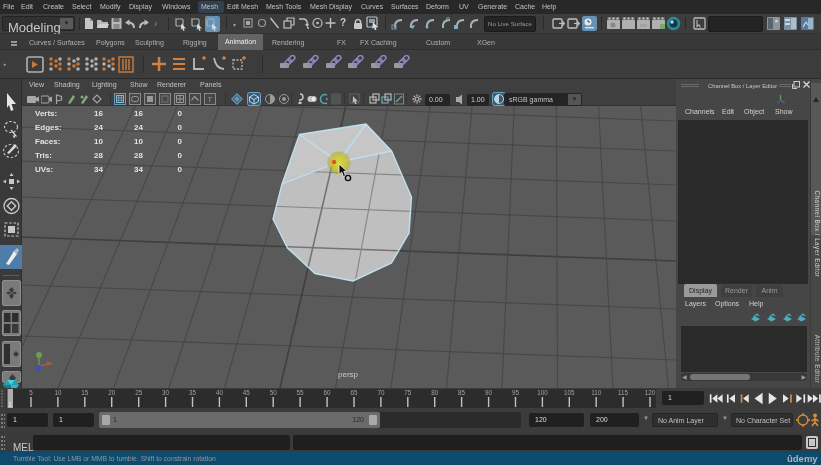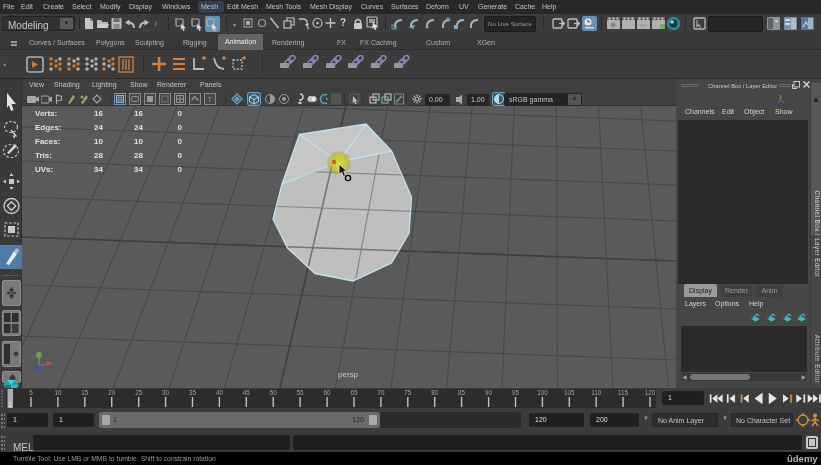--- a/index.html
+++ b/index.html
@@ -17,21 +17,21 @@
       <span class="abs" style="left:361px;top:3px;font-size:7px;color:#c2c2c2;white-space:nowrap;">Curves</span>
       <span class="abs" style="left:391px;top:3px;font-size:7px;color:#c2c2c2;white-space:nowrap;">Surfaces</span>
       <span class="abs" style="left:426px;top:3px;font-size:7px;color:#c2c2c2;white-space:nowrap;">Deform</span>
       <span class="abs" style="left:459px;top:3px;font-size:7px;color:#c2c2c2;white-space:nowrap;">UV</span>
       <span class="abs" style="left:478px;top:3px;font-size:7px;color:#c2c2c2;white-space:nowrap;">Generate</span>
       <span class="abs" style="left:515px;top:3px;font-size:7px;color:#c2c2c2;white-space:nowrap;">Cache</span>
       <span class="abs" style="left:542px;top:3px;font-size:7px;color:#c2c2c2;white-space:nowrap;">Help</span>
     </div>
     <div class="abs" style="left:0;top:14px;width:821px;height:20px;background:#3c3c3c;border-bottom:1px solid #333;">
       <div class="abs" style="left:2px;top:2px;width:73px;height:15px;background:#313131;border:1px solid #222;border-radius:2px;">
-        <span class="abs" style="left:5px;top:3px;font-size:10px;color:#c8c8c8;white-space:nowrap;">Modeling</span>
+        <span class="abs" style="left:5px;top:3px;font-size:13px;color:#c8c8c8;white-space:nowrap;">Modeling</span>
         <span class="abs" style="right:1px;top:1px;width:13px;height:11px;background:#5a5a5a;border-radius:1px;color:#222;font-size:6px;text-align:center;line-height:11px;">▼</span>
       </div>
       <div class="abs" style="left:79px;top:3px;width:1px;height:13px;background:#2a2a2a;"></div>
       <svg class="abs" style="left:84px;top:3px;" width="10" height="13" viewBox="0 0 10 13">
         <path d="M1 1 L6 1 L9 4 L9 12 L1 12 Z" fill="#c6c6c6"></path>
         <path d="M6 1 L6 4 L9 4 Z" fill="#8a8a8a"></path>
       </svg>
       <svg class="abs" style="left:96px;top:4px;" width="13" height="12" viewBox="0 0 13 12">
         <path d="M1 2 L5 2 L6.5 4 L12 4 L12 10 L1 10 Z" fill="#b9b9b9"></path>
         <path d="M1 10 L3 6 L13 6 L11 10 Z" fill="#cfcfcf"></path>
@@ -817,16 +817,16 @@
       <span class="abs" style="left:3.5px;top:8px;width:1.5px;height:1.5px;background:#8a8a8a;border-radius:50%;"></span>
       <span class="abs" style="left:3.5px;top:12px;width:1.5px;height:1.5px;background:#8a8a8a;border-radius:50%;"></span>
       <span class="abs" style="left:3.5px;top:16px;width:1.5px;height:1.5px;background:#8a8a8a;border-radius:50%;"></span>
       <span class="abs" style="left:13px;top:10px;font-size:10px;color:#c8c8c8;white-space:nowrap;text-decoration:underline;">MEL</span>
       <div class="abs" style="left:33px;top:3px;width:257px;height:15px;background:#1f1f1f;border-radius:2px;"></div>
       <div class="abs" style="left:293px;top:3px;width:509px;height:15px;background:#1f1f1f;border-radius:2px;"></div>
       <div class="abs" style="left:806px;top:4px;width:12px;height:13px;background:#c9c9c9;border-radius:2px;">
         <span class="abs" style="left:2px;top:2px;width:8px;height:9px;border:1px solid #333;font-size:5px;color:#333;text-align:center;line-height:8px;">:</span>
       </div>
     </div>
-    <div class="abs" style="left:0;top:452px;width:821px;height:13px;background:#000000;">
+    <div class="abs" style="left:0;top:452px;width:821px;height:13px;background:#0c4a6e;">
       <span class="abs" style="left:13px;top:3px;font-size:6.8px;color:#979797;white-space:nowrap;">Tumble Tool: Use LMB or MMB to tumble. Shift to constrain rotation</span>
       <span class="abs" style="left:787px;top:1px;font-size:9.5px;color:#b5b5b5;font-weight:bold;">ûdemy</span>
     </div>
   </div>
 </body></html>

